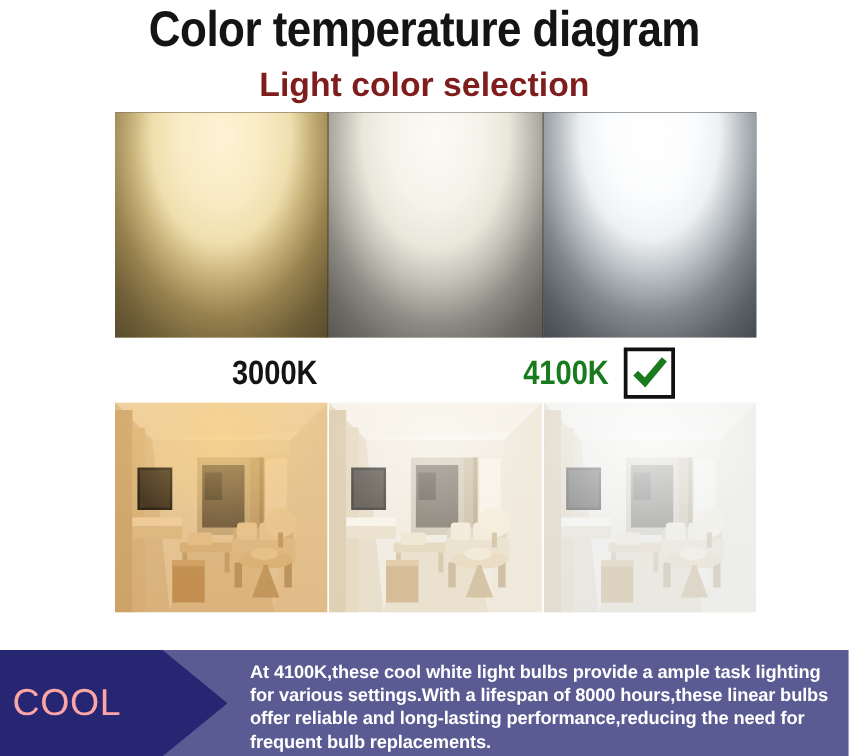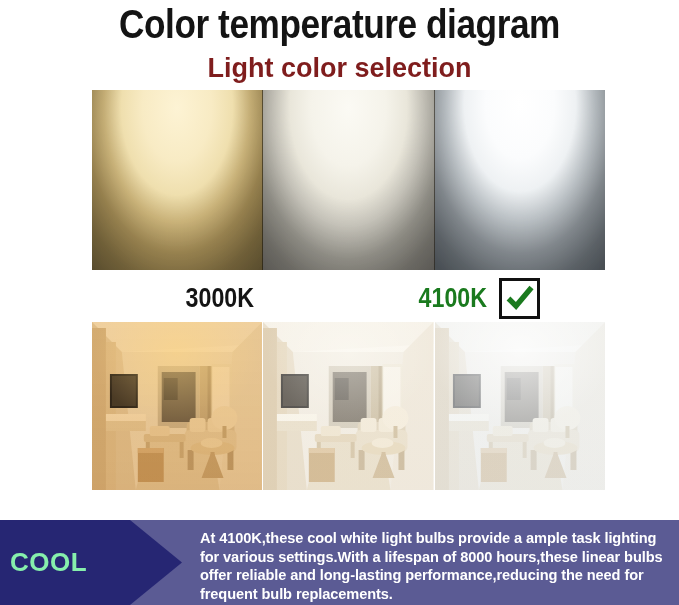--- a/index.html
+++ b/index.html
@@ -180,23 +180,23 @@
     background: #262673;
     clip-path: polygon(0 0, 130px 0, 182px 50%, 130px 100%, 0 100%);
     display: flex;
     flex-direction: column;
     align-items: flex-start;
     justify-content: center;
     padding-left: 10px;
     box-sizing: border-box;
   }
   .banner-tag-line {
-    color: #86efac;
-    font-weight: bold;
-    font-size: 26px;
+    color: #fca5a5;
+    font-weight: normal;
+    font-size: 30px;
     line-height: 29px;
     letter-spacing: 0.5px;
     white-space: nowrap;
   }
   .banner-text {
     position: absolute;
     left: 176px;
     top: 9px;
     width: 476px;
     color: #ffffff;

